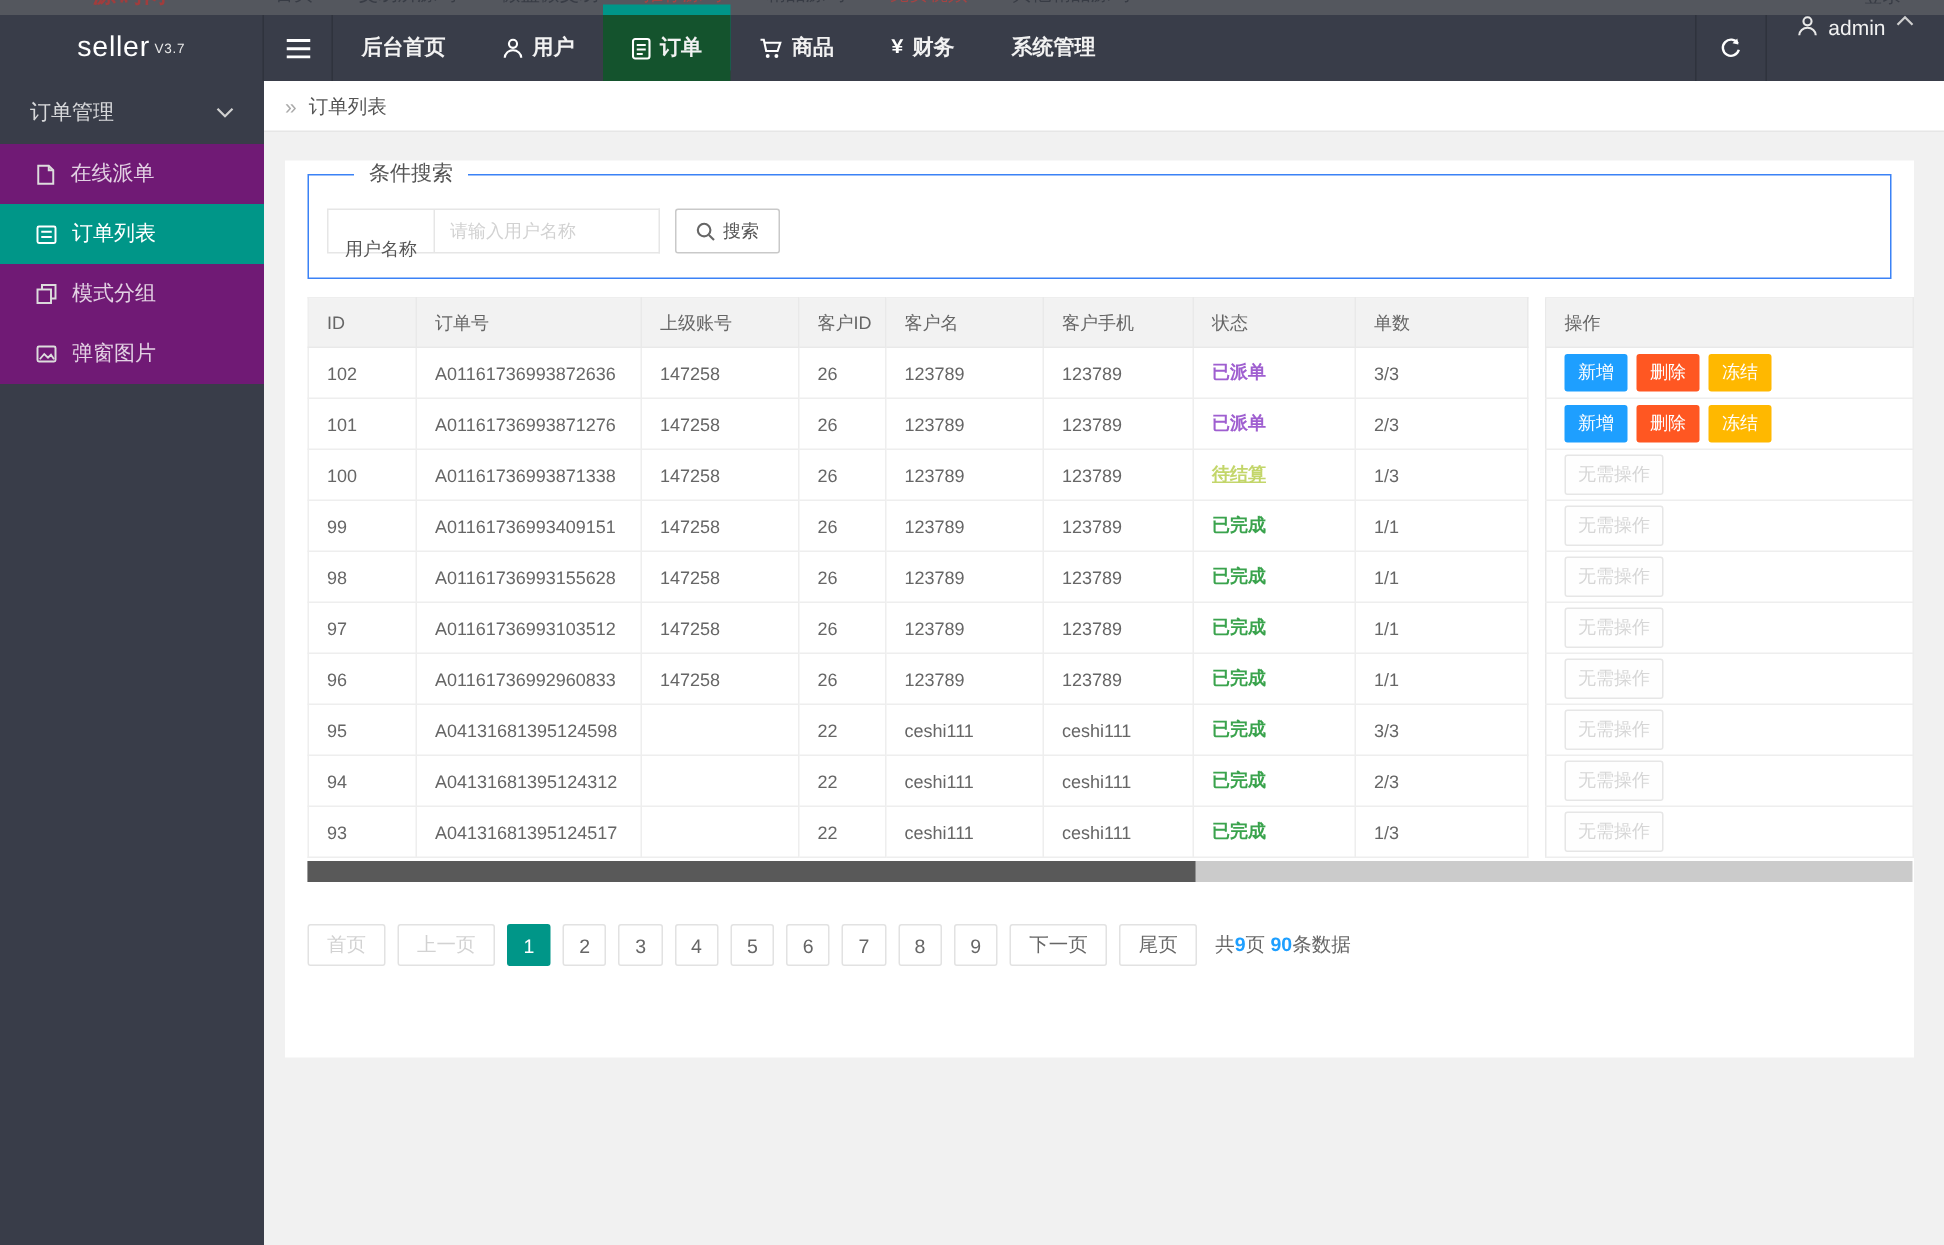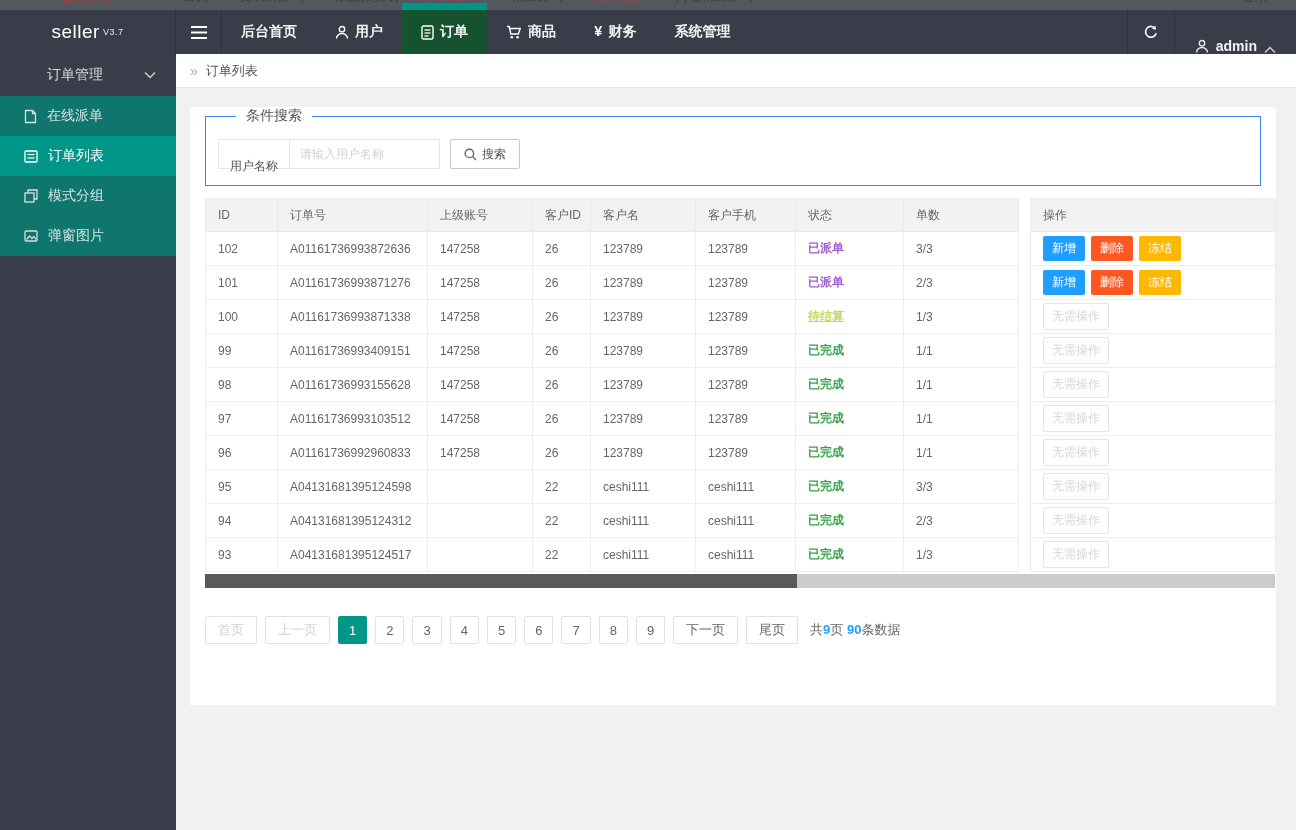--- a/index.html
+++ b/index.html
@@ -19,30 +19,30 @@
   .navbar { position:relative; height:44px; background:#393d49; display:flex; align-items:stretch; z-index:2; }
   .brand { width:176px; display:flex; align-items:center; justify-content:center; color:#fff;
            font-size:19px; letter-spacing:.5px; border-right:1px solid #2f333d; }
   .brand sup { font-size:9px; margin-left:3px; color:#e8e8e8; }
   .nav-toggle { width:46px; display:flex; align-items:center; justify-content:center; border-right:1px solid #2f333d; cursor:pointer; background:none; border-top:none;border-bottom:none;border-left:none; }
   .nav-items { display:flex; align-items:stretch; }
   .nav-item { display:flex; align-items:center; gap:6px; padding:0 19px; color:#f2f2f2; font-size:14px; font-weight:600; cursor:pointer;font-family:Liberation Mono, monospace; }
   .nav-item.active { background:#14532d; box-shadow:0 -7px 0 0 #009688; }
   .nav-right { margin-left:auto; display:flex; align-items:stretch; }
   .nav-refresh { width:48px; display:flex; align-items:center; justify-content:center; border-left:1px solid #2f333d; border-right:1px solid #2f333d; cursor:pointer; background:none; border-top:none; border-bottom:none; }
-  .nav-user { display:flex; align-items:flex-end; gap:7px; padding:0 20px; color:#f2f2f2; font-size:14px; cursor:pointer;font-weight:bold; }
+  .nav-user { display:flex; align-items:flex-start; gap:7px; padding:0 20px; color:#f2f2f2; font-size:14px; cursor:pointer; }
 
   
   .body-row { display:flex; height:784px; }
 
   
   .sidebar { width:176px; background:#393d49; flex:none; }
-  .side-group { height:42px; display:flex; align-items:center; padding:0 20px; color:rgba(255,255,255,.8); font-size:14px; cursor:pointer;margin-left:27px; }
+  .side-group { height:42px; display:flex; align-items:center; padding:0 20px; color:rgba(255,255,255,.8); font-size:14px; cursor:pointer; }
   .side-group .grow { flex:1; }
-  .side-sub { background:#0f766e; }
+  .side-sub { background:#701a75; }
   .side-item { height:40px; display:flex; align-items:center; gap:10px; padding:0 24px; color:rgba(255,255,255,.8); font-size:14px; cursor:pointer; }
   .side-item.active { background:#009688; color:#fff; }
 
   
   .main { flex:1; background:#f1f1f1; overflow:hidden; }
   .breadcrumb { height:34px; background:#fff; border-bottom:1px solid #e6e6e6; display:flex; align-items:center; padding-left:14px; font-size:13px; color:#555; }
   .breadcrumb .bc-sep { color:#aaa; margin-right:8px; font-size:14px; }
   .card { background:#fff; margin:19px 20px 0 14px; height:598px; padding:0 15px; }
 
   

